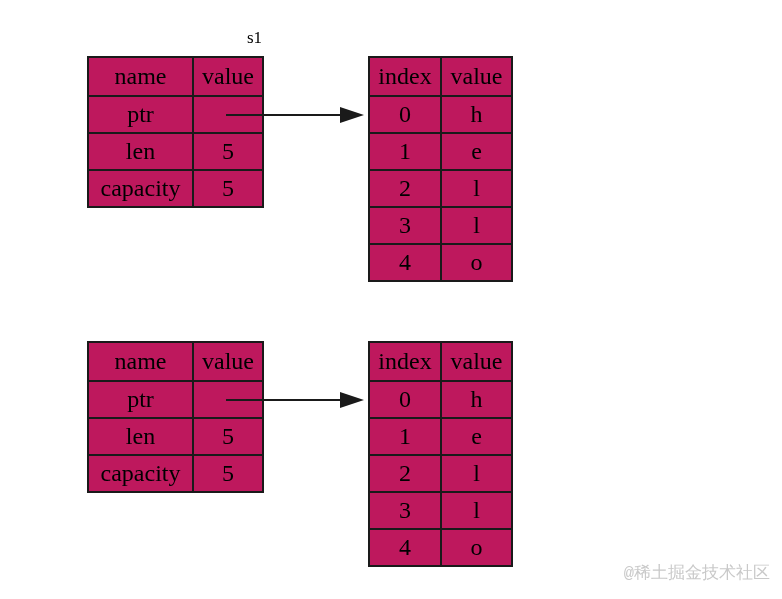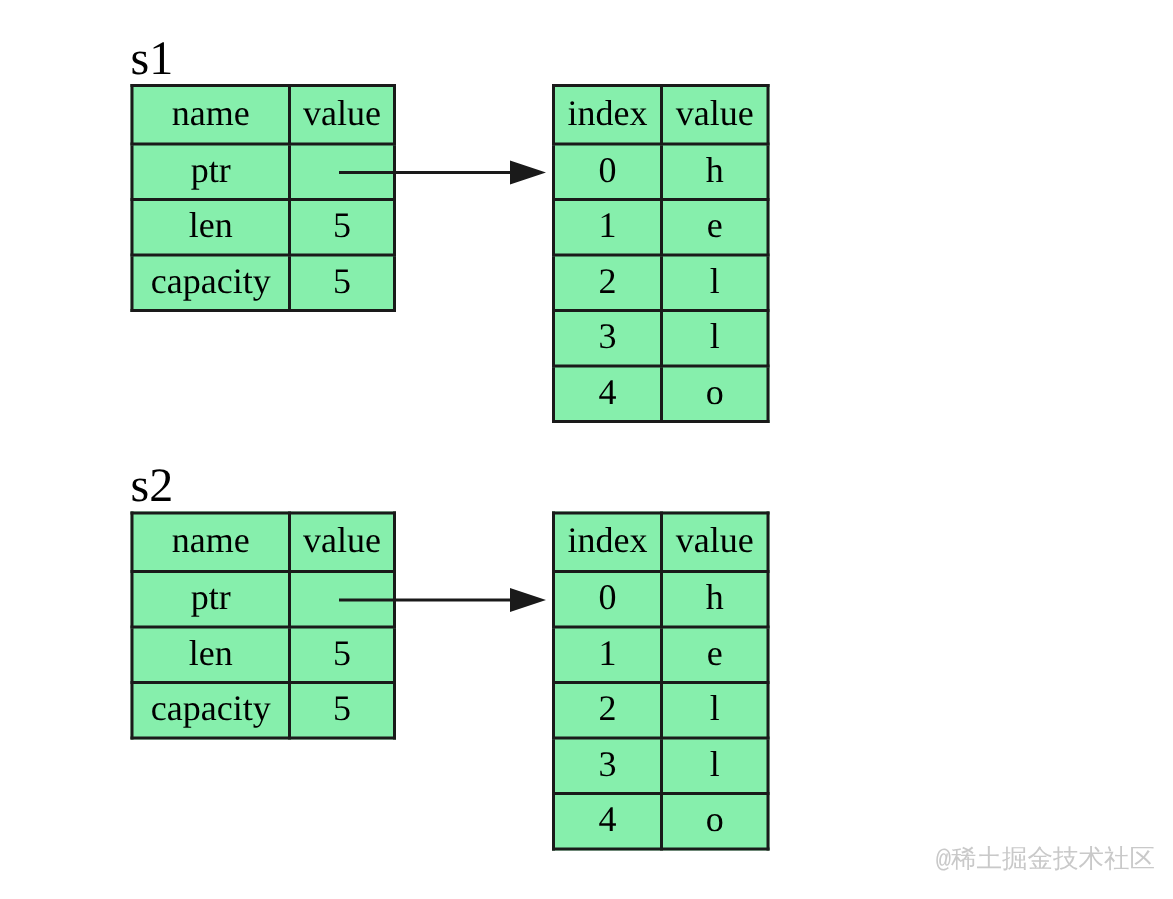--- a/index.html
+++ b/index.html
@@ -9,27 +9,27 @@
     background: #ffffff;
     font-family: "Liberation Serif", serif;
     color: #000000;
     overflow: hidden;
   }
   .group { position: absolute; left: 0; width: 782px; height: 276px; }
   .g1 { top: 24px; }
   .g2 { top: 309px; }
   .title {
     position: absolute; left: 87px; top: 0; width: 175px; height: 28px;
-    line-height: 28px; text-align: left; font-size: 32px;
+    line-height: 28px; text-align: right; font-size: 17px;
   }
   table.tbl {
     position: absolute;
     border-collapse: collapse;
     table-layout: fixed;
-    background: #86efac;
+    background: #be185d;
   }
   .tbl th, .tbl td {
     border: 2px solid #1a1a1a;
     font-weight: normal;
     font-size: 24px;
     text-align: center;
     vertical-align: middle;
     padding: 0;
     overflow: hidden;
   }
@@ -110,21 +110,20 @@
     </tr>
     <tr class="r">
       <td>4</td>
       <td>o</td>
     </tr>
   </tbody>
     </table>
 </div>
 
 <div class="group g2">
-  <div class="title">s2</div>
 
   <table class="tbl stack">
     <colgroup>
         <col class="c1">
         <col class="c2">
       </colgroup>
     <tbody>
         <tr class="hdr">
       <th>name</th>
       <th>value</th>

